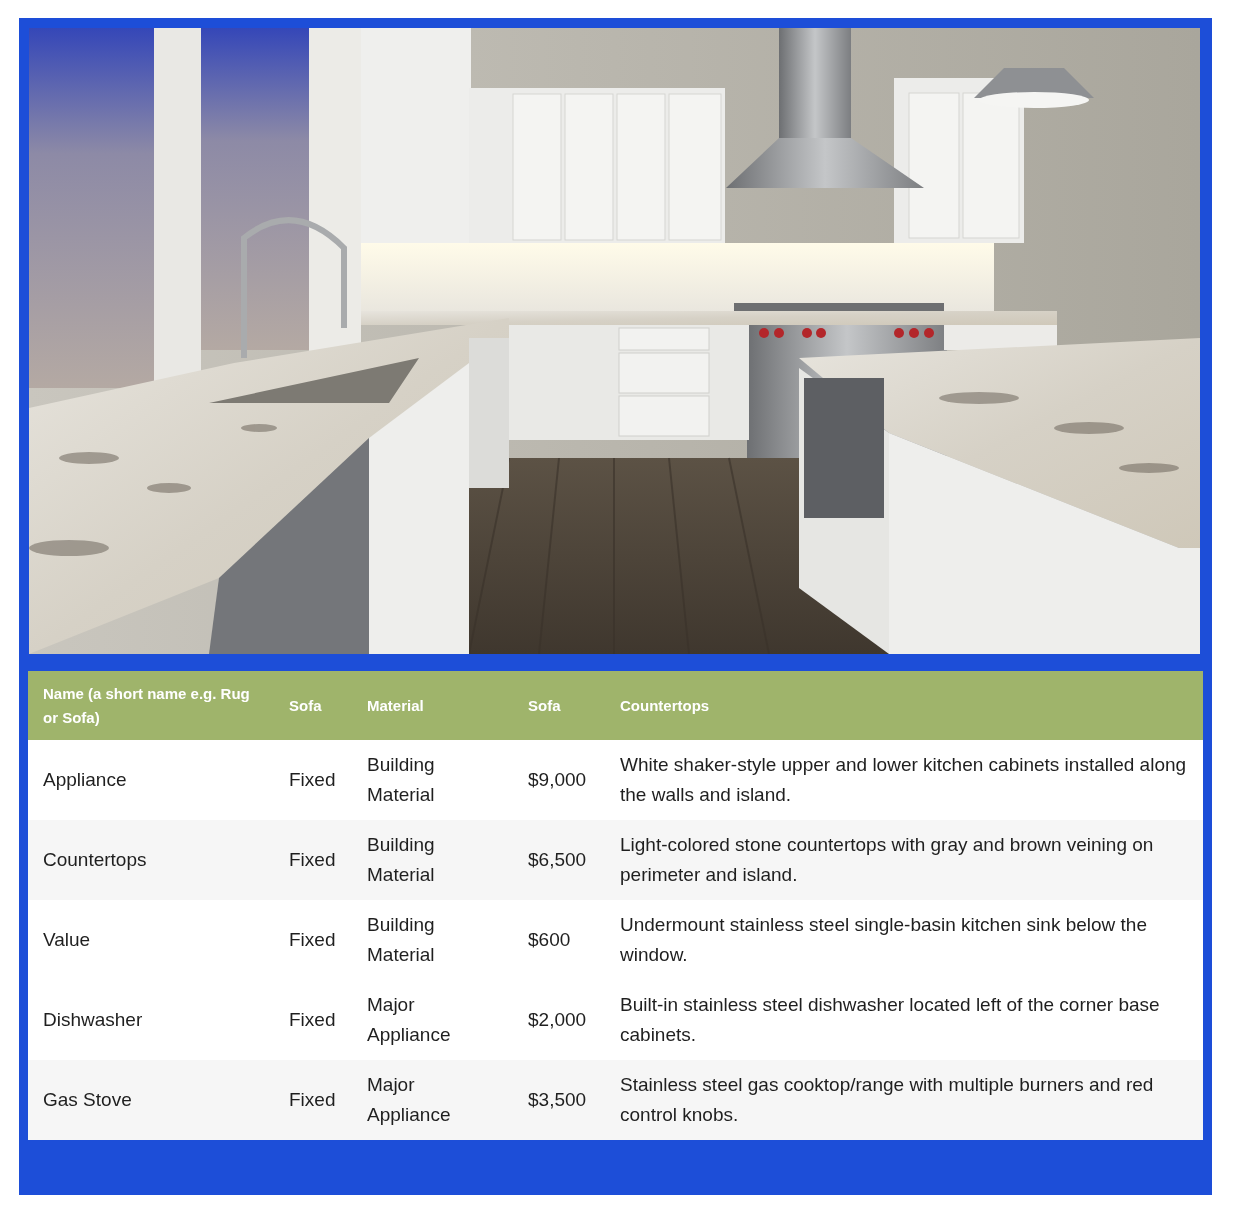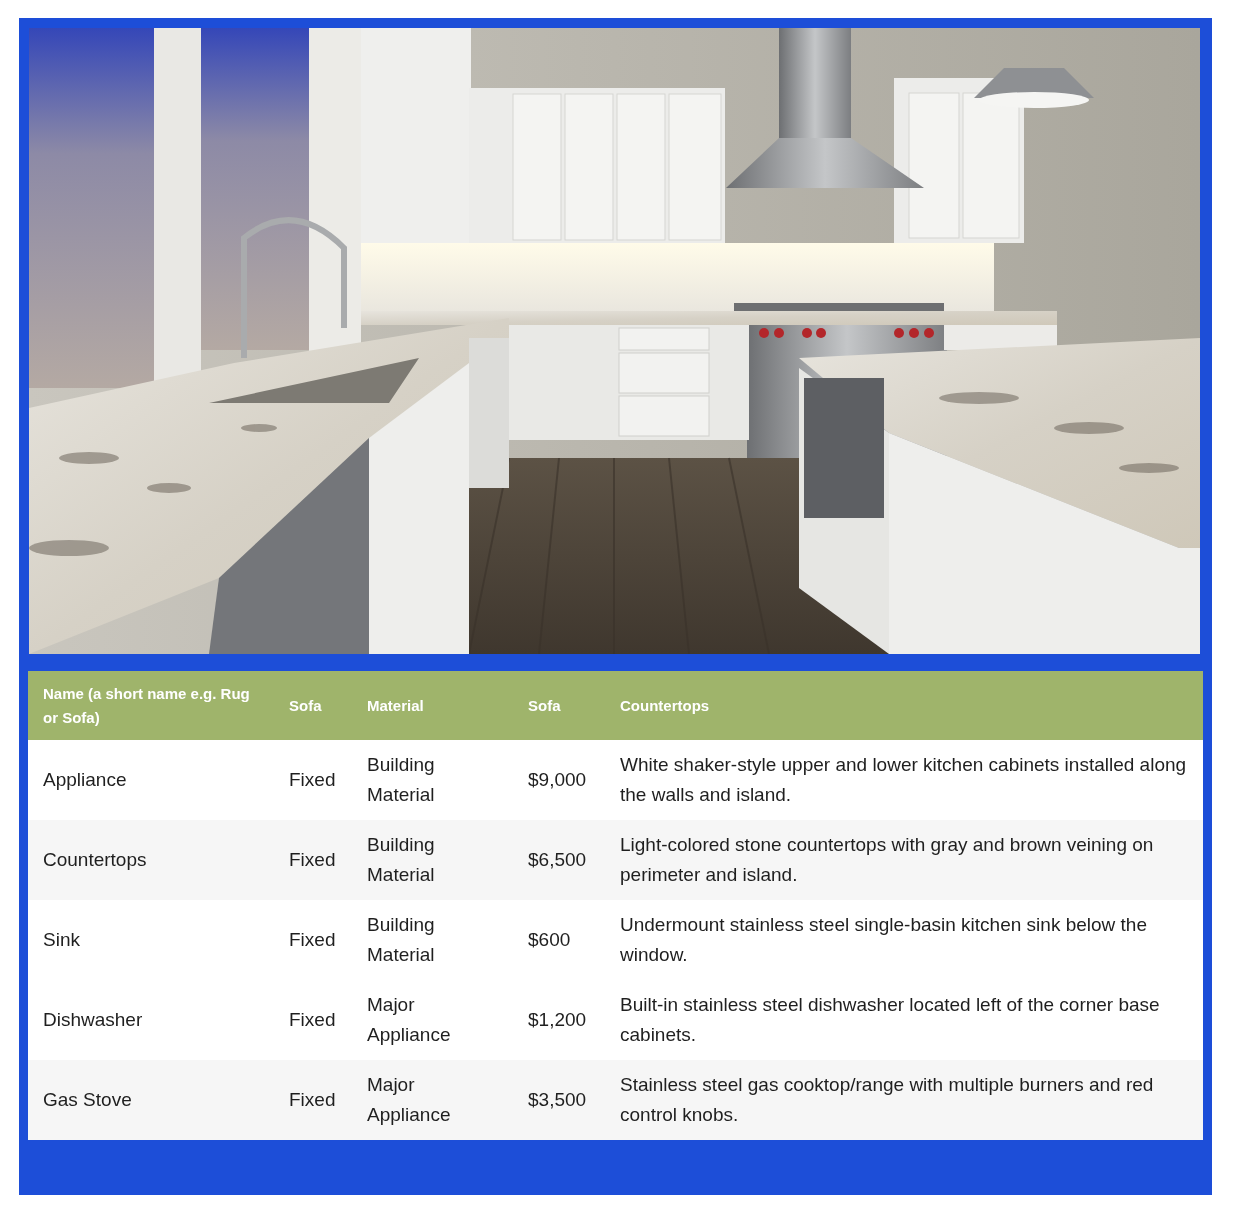--- a/index.html
+++ b/index.html
@@ -161,31 +161,31 @@
         <td>White shaker-style upper and lower kitchen cabinets installed along the walls and island.</td>
       </tr>
       <tr class="even">
         <td>Countertops</td>
         <td>Fixed</td>
         <td>Building Material</td>
         <td>$6,500</td>
         <td>Light-colored stone countertops with gray and brown veining on perimeter and island.</td>
       </tr>
       <tr class="odd">
-        <td>Sink</td>
+        <td>Value</td>
         <td>Fixed</td>
         <td>Building Material</td>
         <td>$600</td>
         <td>Undermount stainless steel single-basin kitchen sink below the window.</td>
       </tr>
       <tr class="odd">
         <td>Dishwasher</td>
         <td>Fixed</td>
         <td>Major Appliance</td>
-        <td>$1,200</td>
+        <td>$2,000</td>
         <td>Built-in stainless steel dishwasher located left of the corner base cabinets.</td>
       </tr>
       <tr class="even">
         <td>Gas Stove</td>
         <td>Fixed</td>
         <td>Major Appliance</td>
         <td>$3,500</td>
         <td>Stainless steel gas cooktop/range with multiple burners and red control knobs.</td>
       </tr>
     </tbody>

